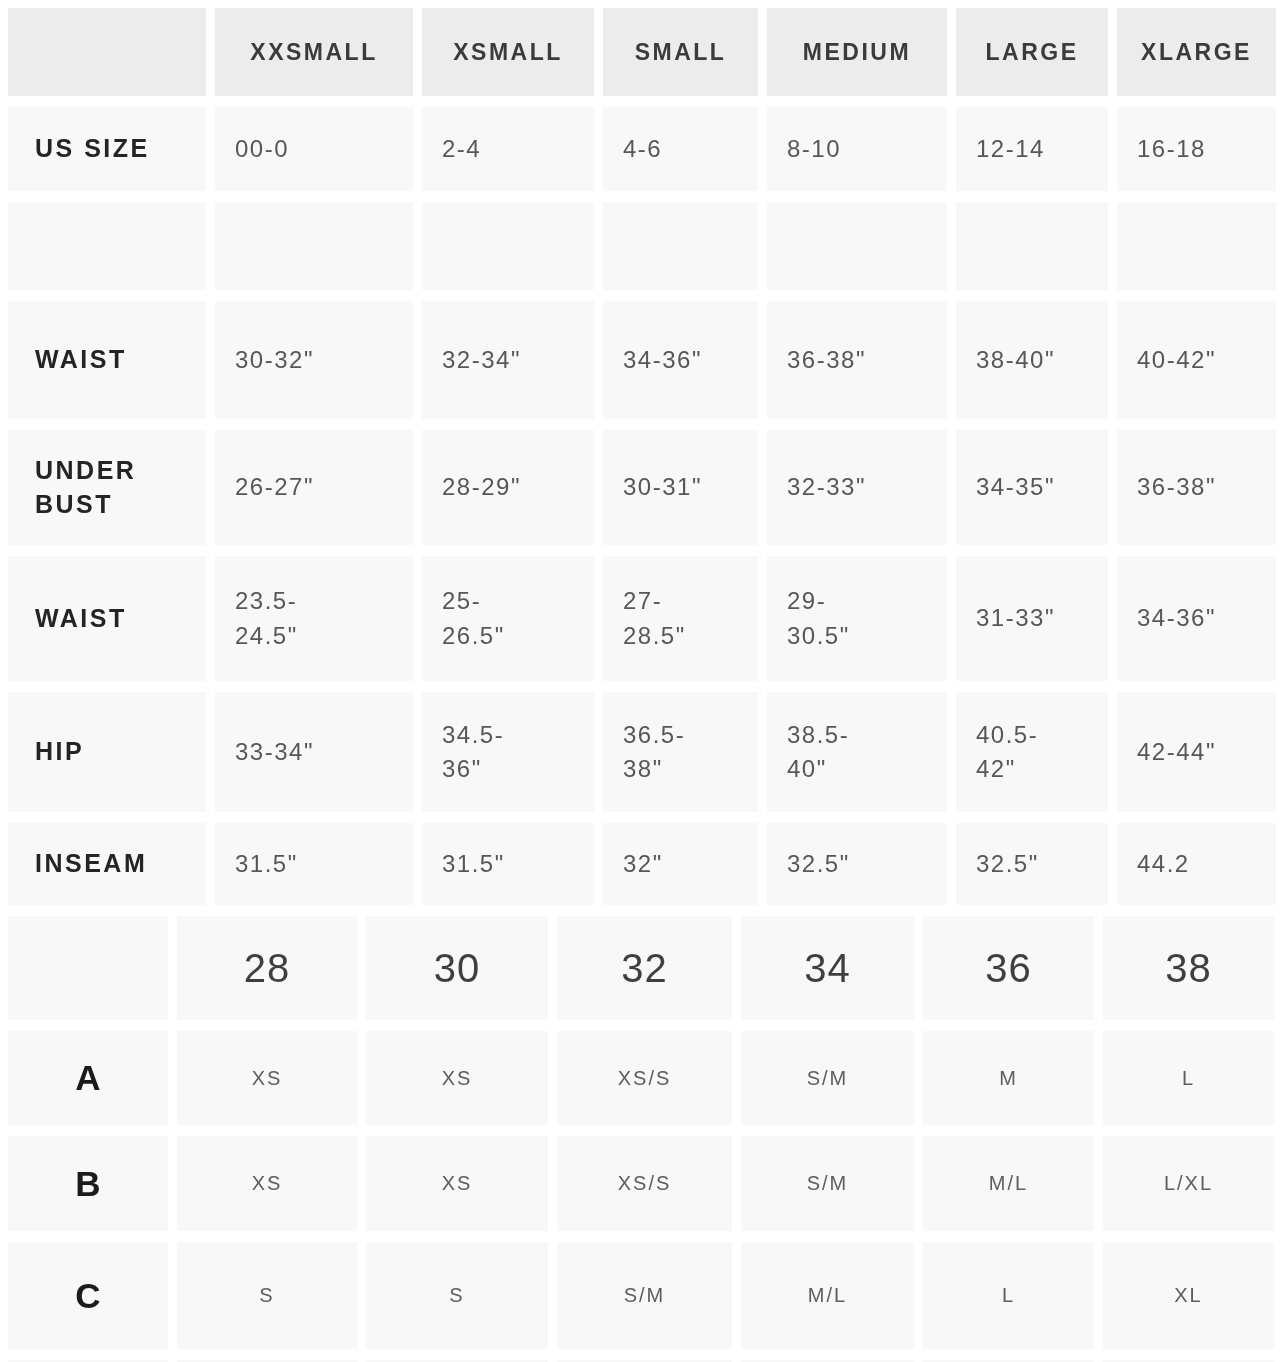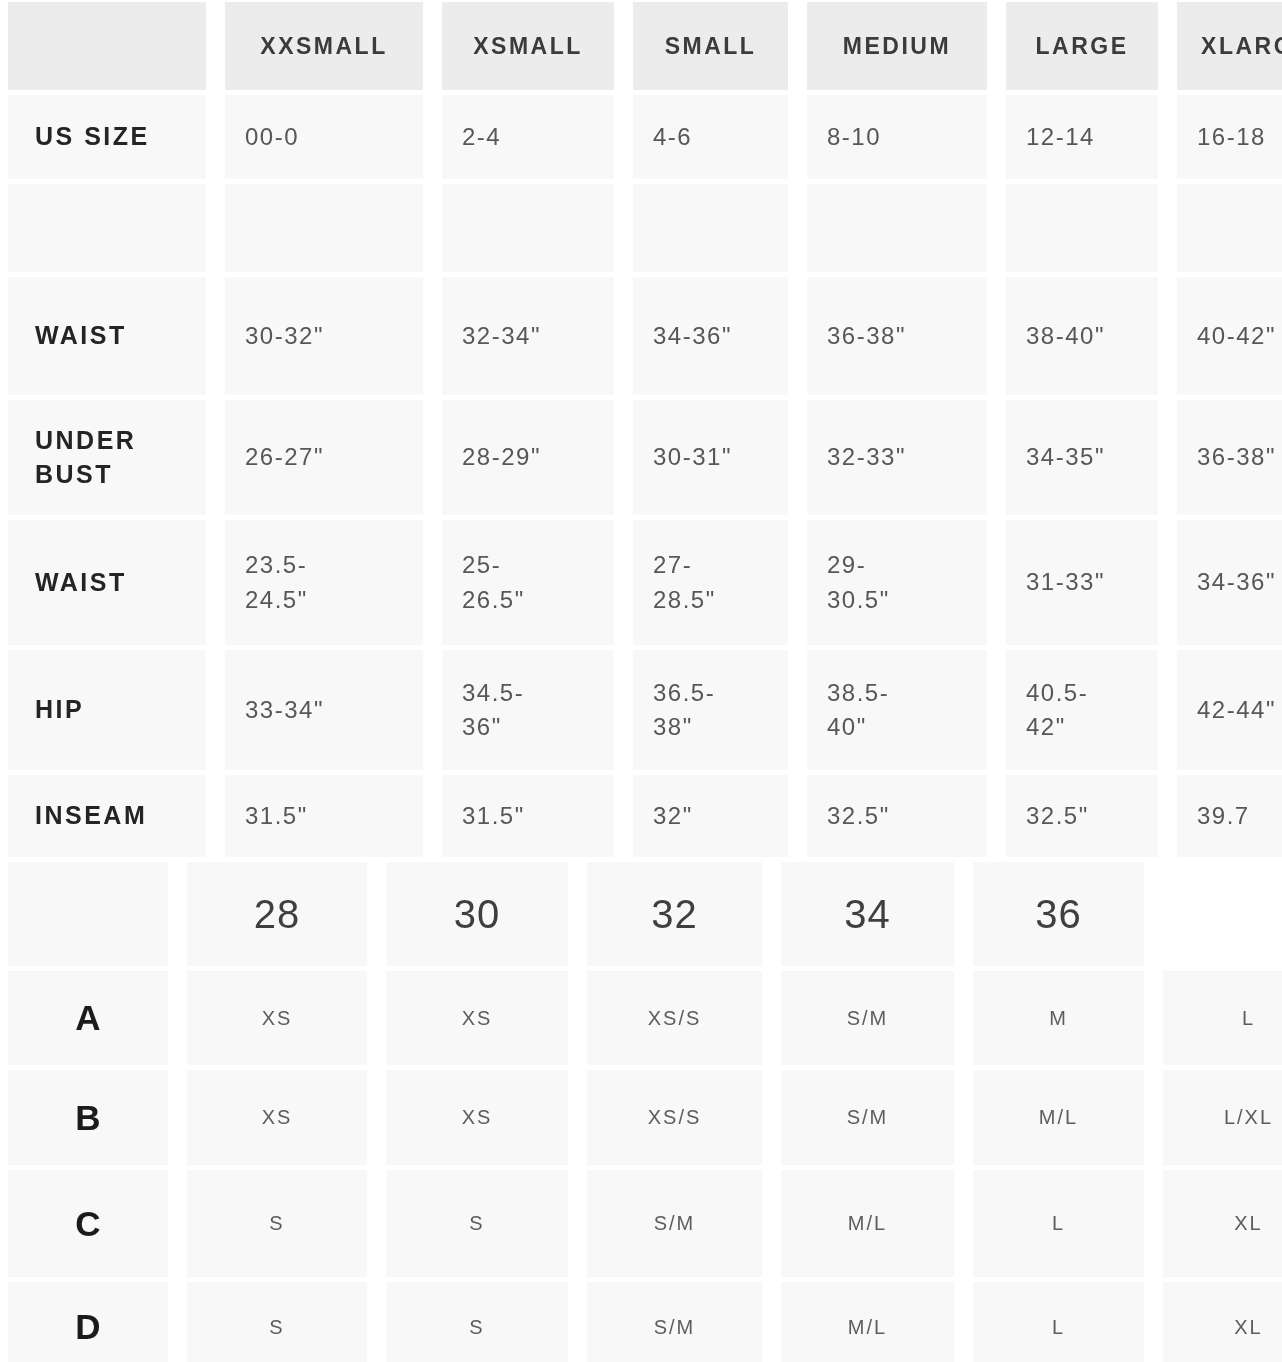--- a/index.html
+++ b/index.html
@@ -9,21 +9,21 @@
     overflow: hidden;
     font-family: "Liberation Sans", sans-serif;
     -webkit-font-smoothing: antialiased;
   }
   .wrap {
     padding: 2px 7px 0 8px;
     display: flex;
     flex-direction: column;
     gap: 5px;
   }
-  .row { display: grid; column-gap: 19px; }
+  .row { display: grid; column-gap: 9px; margin-top: 6px; }
   
   .u { grid-template-columns: 198px 198px 172px 155px 180px 152px 159px; }
   
   .b { grid-template-columns: 160px 180px 182px 175px 173px 171px 171px; }
 
   
   .r-hd { height: 88px; }
   .r-us { height: 84px; }
   .r-sp { height: 88px; }
   .r-bu { height: 118px; }
@@ -268,40 +268,43 @@
     <div class="cell val">
         <span class="t">32"</span>
       </div>
     <div class="cell val">
         <span class="t">32.5"</span>
       </div>
     <div class="cell val">
         <span class="t">32.5"</span>
       </div>
     <div class="cell val">
-        <span class="t">39.7</span>
+        <span class="t">44.2</span>
       </div>
   </div>
 
   <div class="row b r-bd">
     <div class="cell"></div>
     <div class="cell band">
         <span class="t">28</span>
       </div>
     <div class="cell band">
         <span class="t">30</span>
       </div>
     <div class="cell band">
         <span class="t">32</span>
       </div>
     <div class="cell band">
         <span class="t">34</span>
       </div>
     <div class="cell band">
         <span class="t">36</span>
+      </div>
+    <div class="cell band">
+        <span class="t">38</span>
       </div>
   </div>
 
   <div class="row b r-a">
     <div class="cell cup">
         <span class="t">A</span>
       </div>
     <div class="cell lv">
         <span class="t">XS</span>
       </div>

